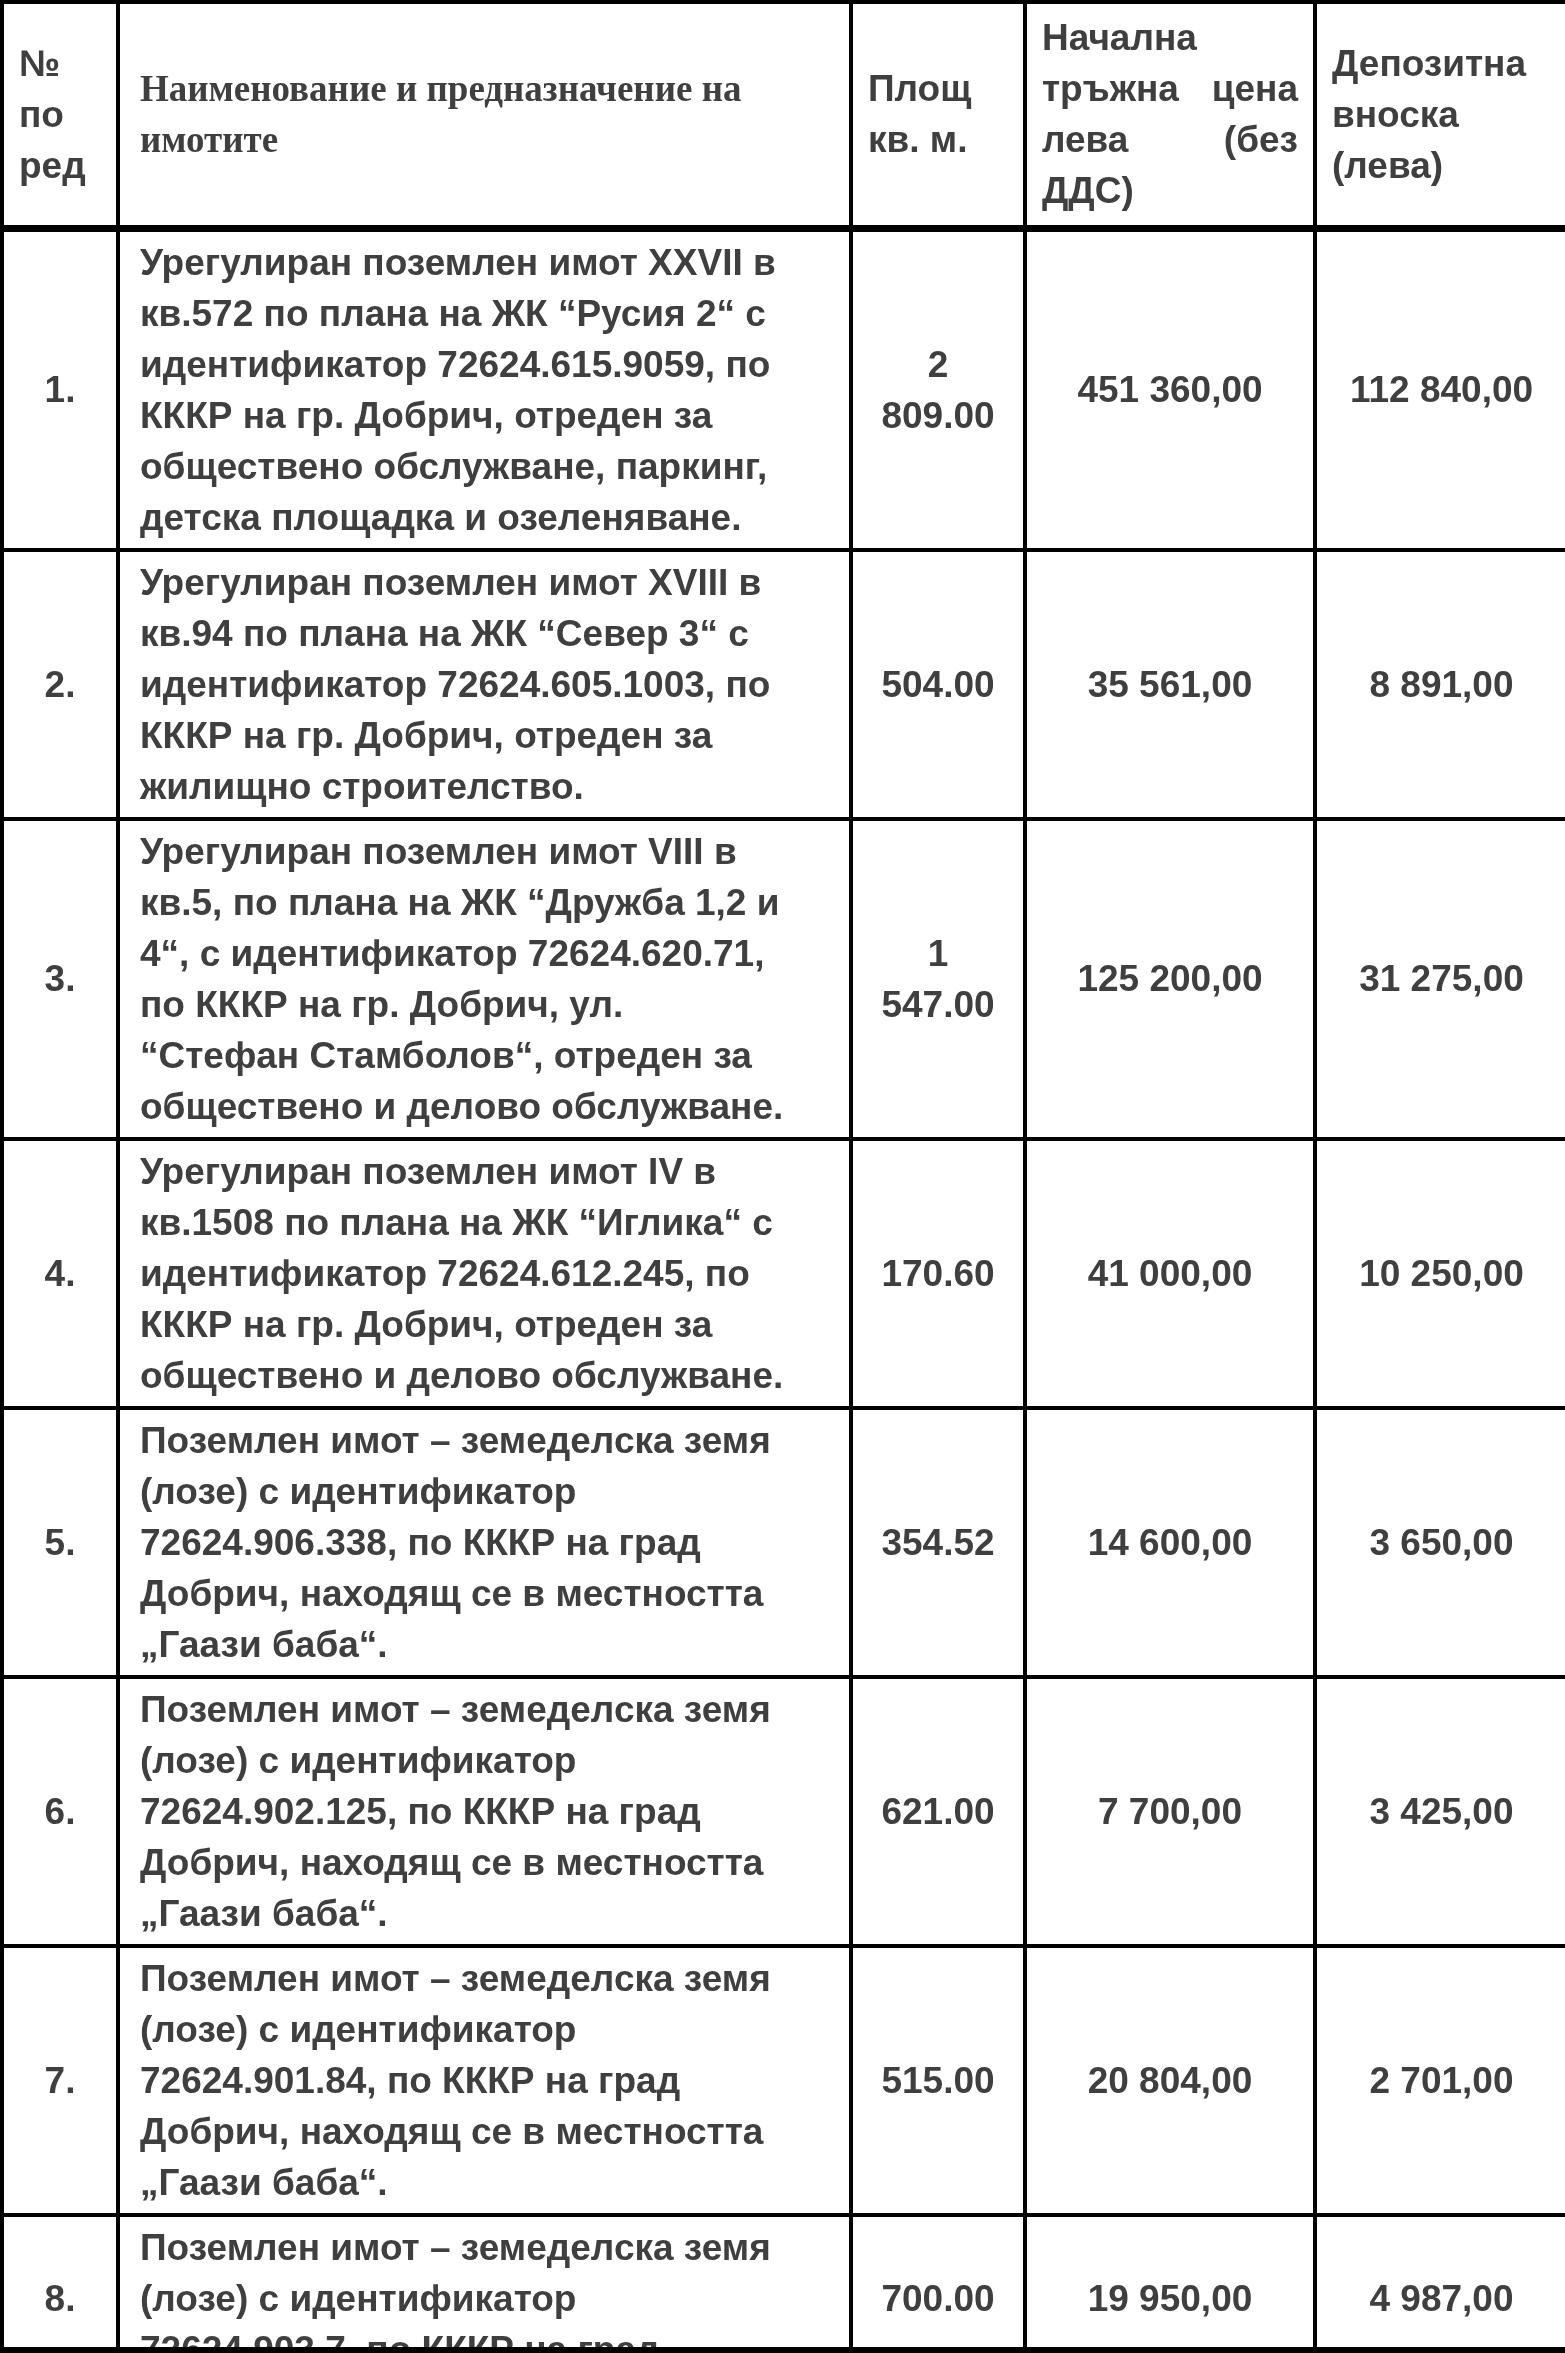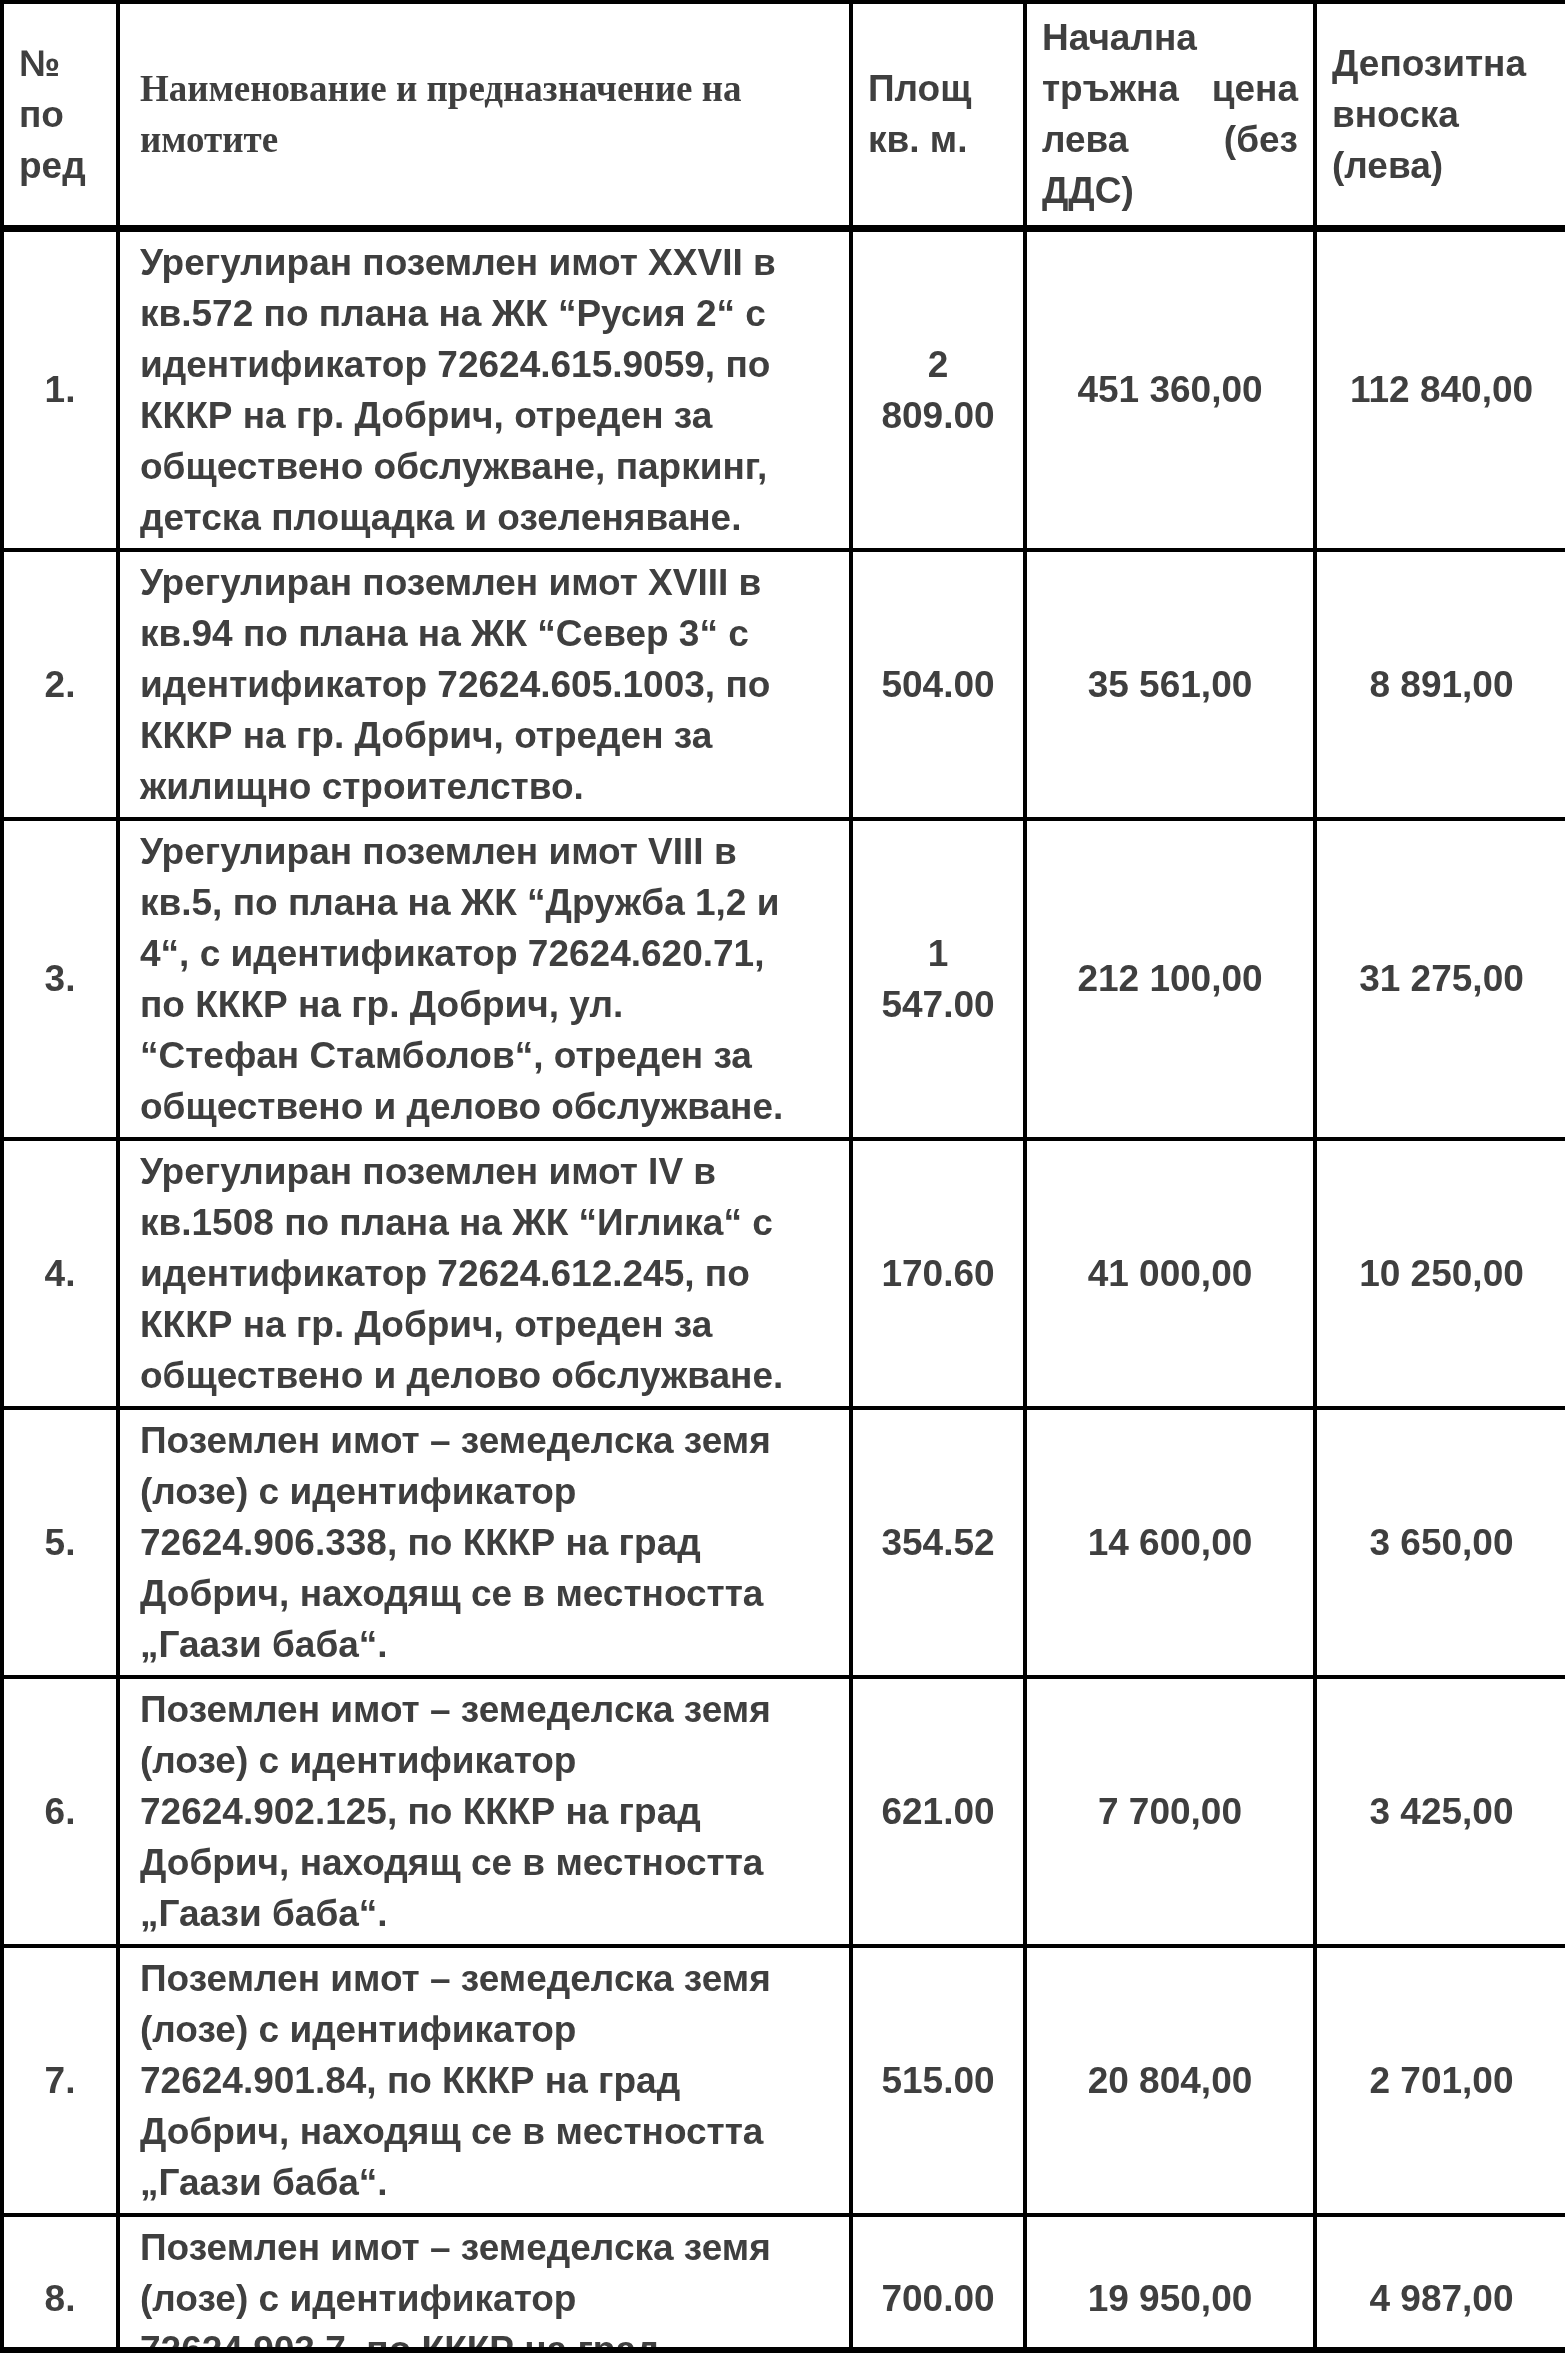--- a/index.html
+++ b/index.html
@@ -106,21 +106,21 @@
         <td class="c-num">2.</td>
         <td class="c-desc">Урегулиран поземлен имот XVIII в кв.94 по плана на ЖК “Север 3“ с идентификатор 72624.605.1003, по КККР на гр. Добрич, отреден за жилищно строителство.</td>
         <td class="c-area">504.00</td>
         <td class="c-price">35 561,00</td>
         <td class="c-deposit">8 891,00</td>
       </tr>
       <tr>
         <td class="c-num">3.</td>
         <td class="c-desc">Урегулиран поземлен имот VIII в кв.5, по плана на ЖК “Дружба 1,2 и 4“, с идентификатор 72624.620.71, по КККР на гр. Добрич, ул. “Стефан Стамболов“, отреден за обществено и делово обслужване.</td>
         <td class="c-area">1 547.00</td>
-        <td class="c-price">212 100,00</td>
+        <td class="c-price">125 200,00</td>
         <td class="c-deposit">31 275,00</td>
       </tr>
       <tr>
         <td class="c-num">4.</td>
         <td class="c-desc">Урегулиран поземлен имот IV в кв.1508 по плана на ЖК “Иглика“ с идентификатор 72624.612.245, по КККР на гр. Добрич, отреден за обществено и делово обслужване.</td>
         <td class="c-area">170.60</td>
         <td class="c-price">41 000,00</td>
         <td class="c-deposit">10 250,00</td>
       </tr>
       <tr>

